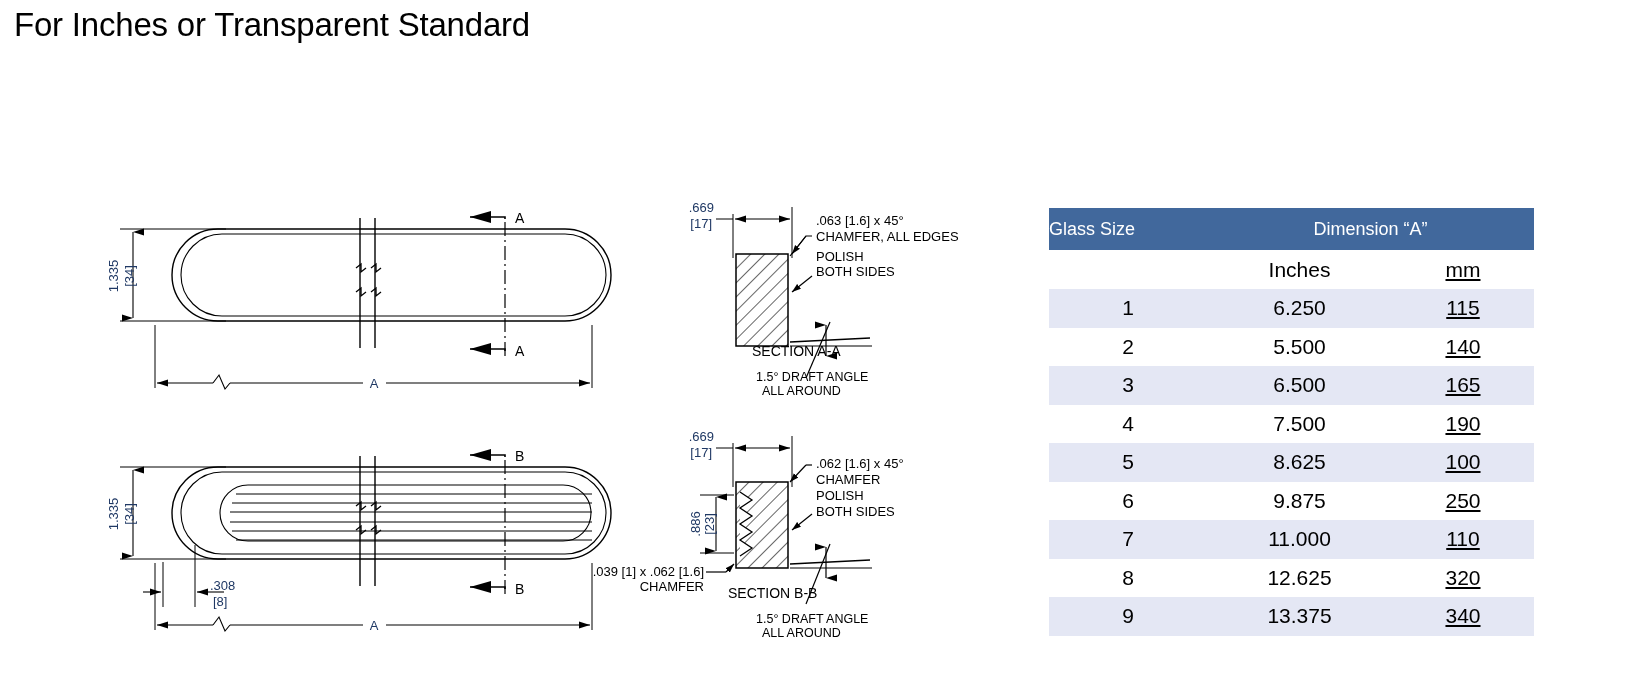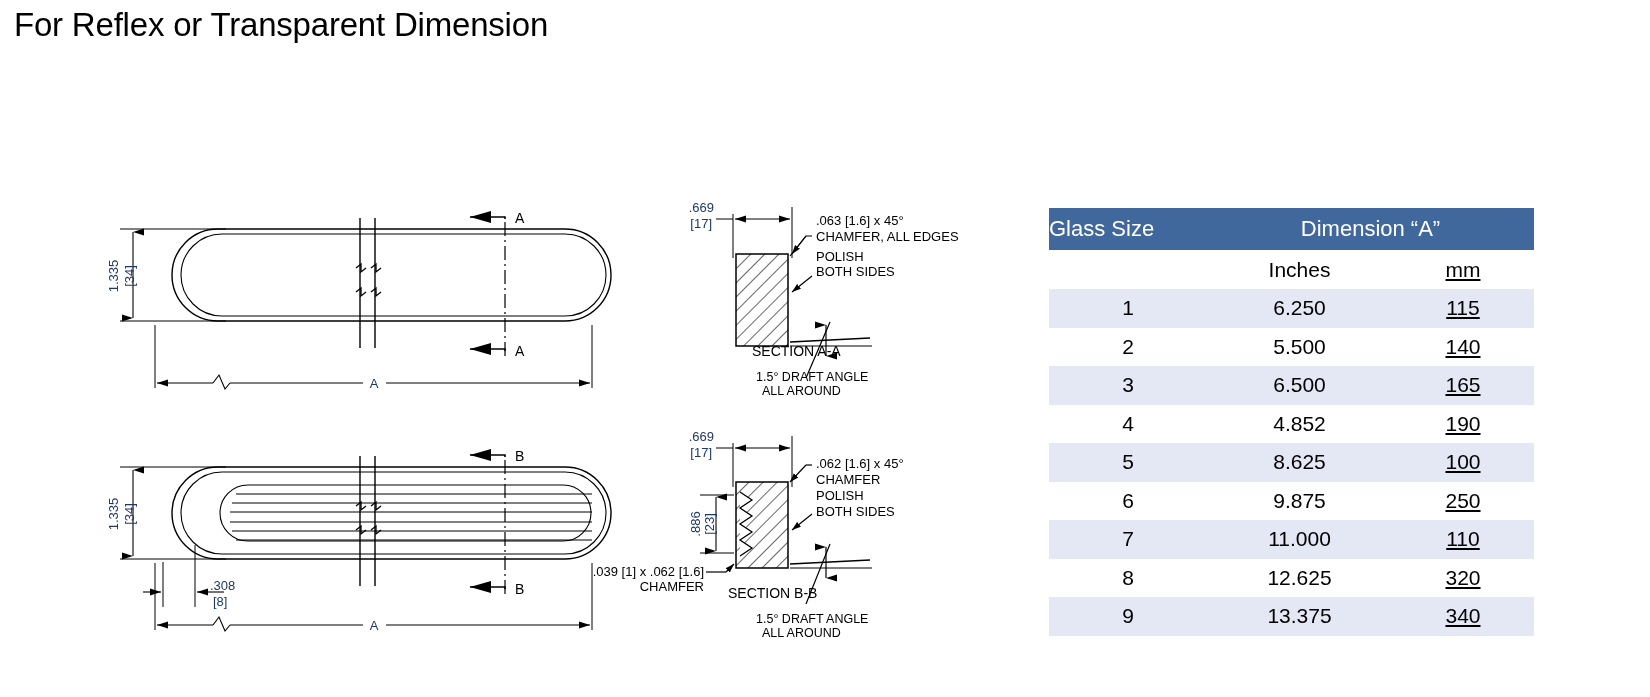--- a/index.html
+++ b/index.html
@@ -51,21 +51,21 @@
     border-collapse: collapse;
     font-family: "Liberation Sans", sans-serif;
   }
   #dim-table th, #dim-table td {
     padding: 0;
     margin: 0;
   }
   .th-head {
     background: #41689C;
     color: #ffffff;
-    font-size: 22px;
+    font-size: 18px;
     font-weight: 400;
     height: 42px;
     vertical-align: middle;
   }
   .th-head.left  { text-align: left;  padding-left: 16px; }
   .th-head.mid   { text-align: center; }
   .row-units td {
     background: #ffffff;
     color: #000000;
     font-size: 21px;
@@ -83,21 +83,21 @@
   .col-size  { width: 158px; text-align: center; }
   .col-in    { width: 185px; text-align: center; }
   .col-mm    { width: 142px; text-align: center; text-decoration: underline; }
 </style>
 </head>
 <body>
 
 <div id="page">
 
   <div id="title-block">
-    <div class="title-line">For Reflex or Transparent Dimension</div>
+    <div class="title-line">For Inches or Transparent Standard</div>
   </div>
 
   <svg id="drawing-canvas" viewBox="0 0 1030 697" width="1030" height="697" xmlns="http://www.w3.org/2000/svg">
 
     <defs>
       <marker id="arrL" markerWidth="12" markerHeight="8" refX="11" refY="4" orient="auto" markerUnits="userSpaceOnUse">
         <path d="M11,4 L0,0.6 L0,7.4 Z" fill="#000"></path>
       </marker>
       <marker id="arrR" markerWidth="12" markerHeight="8" refX="1" refY="4" orient="auto" markerUnits="userSpaceOnUse">
         <path d="M1,4 L12,0.6 L12,7.4 Z" fill="#000"></path>
@@ -305,21 +305,21 @@
         <td class="col-in">5.500</td>
         <td class="col-mm">140</td>
       </tr>
       <tr class="data-row alt">
         <td class="col-size">3</td>
         <td class="col-in">6.500</td>
         <td class="col-mm">165</td>
       </tr>
       <tr class="data-row plain">
         <td class="col-size">4</td>
-        <td class="col-in">4.852</td>
+        <td class="col-in">7.500</td>
         <td class="col-mm">190</td>
       </tr>
       <tr class="data-row alt">
         <td class="col-size">5</td>
         <td class="col-in">8.625</td>
         <td class="col-mm">100</td>
       </tr>
       <tr class="data-row plain">
         <td class="col-size">6</td>
         <td class="col-in">9.875</td>

